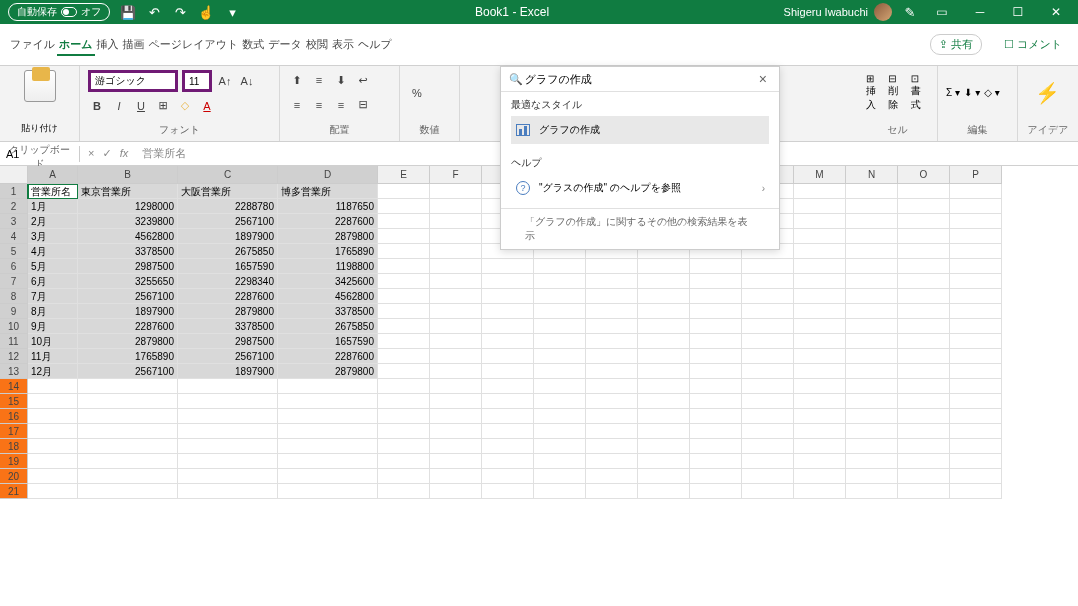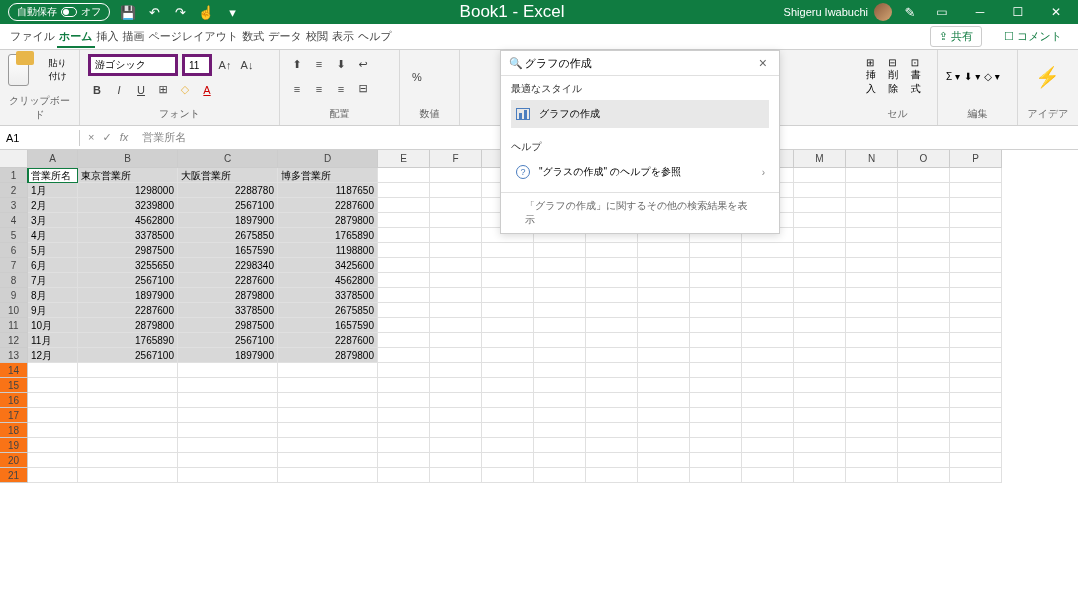--- a/index.html
+++ b/index.html
@@ -3,30 +3,30 @@
 <meta charset="utf-8">
 <style>
 *{box-sizing:border-box;margin:0;padding:0;font-family:"Yu Gothic","Meiryo",sans-serif}
 body{background:#fff;width:1078px;height:606px;overflow:hidden;font-size:11px}
 .titlebar{background:#107c41;height:24px;display:flex;align-items:center;color:#fff;padding:0 8px}
 .titlebar .left{display:flex;align-items:center;gap:10px}
 .titlebar .autosave{border:1px solid #fff;border-radius:10px;padding:1px 8px;font-size:10px;display:flex;align-items:center;gap:4px}
 .titlebar .toggle{width:16px;height:10px;border:1px solid #fff;border-radius:5px;position:relative}
 .titlebar .toggle::after{content:"";position:absolute;width:6px;height:6px;background:#fff;border-radius:50%;left:1px;top:1px}
 .titlebar .tb-icon{width:16px;height:16px;display:flex;align-items:center;justify-content:center;font-size:13px}
-.titlebar .center{flex:1;text-align:center;font-size:17px}
+.titlebar .center{flex:1;text-align:center;font-size:12px}
 .titlebar .right{display:flex;align-items:center;gap:10px}
 .titlebar .user{display:flex;align-items:center;gap:6px;font-size:11px}
 .titlebar .avatar{width:18px;height:18px;border-radius:50%;background:linear-gradient(135deg,#8a5a3c,#d4a574)}
 .titlebar .winbtn{width:28px;height:20px;display:flex;align-items:center;justify-content:center;font-size:12px}
-.tabs{background:#fff;height:26px;display:flex;align-items:center;padding:0 8px;border-bottom:1px solid #d0d0d0;gap:14px}
+.tabs{background:#fff;height:42px;display:flex;align-items:center;padding:0 8px;border-bottom:1px solid #d0d0d0;gap:14px}
 .tabs .tab{font-size:11px;color:#444;padding:4px 2px;cursor:pointer}
 .tabs .tab.active{color:#107c41;border-bottom:2px solid #107c41;font-weight:bold}
 .tabs .spacer{flex:1}
-.tabs .share{font-size:11px;color:#107c41;border:1px solid #ccc;padding:2px 8px;border-radius:3px}
+.tabs .share{font-size:11px;color:#107c41;border:1px solid #ccc;padding:2px 8px;border-radius:10px}
 .tabs .comment{font-size:11px;color:#107c41;padding:2px 8px}
 .ribbon{background:#f3f3f3;height:76px;display:flex;border-bottom:1px solid #d0d0d0;position:relative}
 .ribbon-group{border-right:1px solid #d8d8d8;padding:4px 8px;display:flex;flex-direction:column;justify-content:space-between}
 .ribbon-group .glabel{font-size:10px;color:#666;text-align:center;margin-top:8px}
 .ribbon-group .gcontent{display:flex;align-items:center;gap:4px;flex:1}
 .rbtn{width:18px;height:18px;display:flex;align-items:center;justify-content:center;color:#444;font-size:11px;cursor:pointer}
 .paste-icon{width:32px;height:32px;border:1px solid #999;border-radius:3px;background:linear-gradient(#fff,#eee);position:relative}
 .paste-icon::after{content:"";position:absolute;width:18px;height:14px;background:#e8b64a;top:-4px;left:7px;border-radius:2px}
 .font-select{border:3px solid #701a75;background:#fff;font-size:10px;padding:1px 4px;height:22px}
 .search-panel{position:absolute;left:500px;top:0;width:280px;background:#fff;border:1px solid #ccc;box-shadow:0 2px 8px rgba(0,0,0,0.15);z-index:10}
@@ -97,21 +97,21 @@
 
 <div class="tabs">
   <span id="tabs-container"><span class="tab">ファイル</span><span class="tab active">ホーム</span><span class="tab">挿入</span><span class="tab">描画</span><span class="tab">ページレイアウト</span><span class="tab">数式</span><span class="tab">データ</span><span class="tab">校閲</span><span class="tab">表示</span><span class="tab">ヘルプ</span></span>
   <div class="spacer"></div>
   <div class="share">⇪ <span>共有</span></div>
   <div class="comment">☐ <span>コメント</span></div>
 </div>
 
 <div class="ribbon">
   <div class="ribbon-group" style="width:80px">
-    <div class="gcontent" style="flex-direction:row;gap:20px">
+    <div class="gcontent" style="flex-direction:column;gap:20px">
       <div class="paste-icon"></div>
       <div style="font-size:9px">貼り付け</div>
     </div>
     <div class="glabel">クリップボード</div>
   </div>
   <div class="ribbon-group" style="width:200px">
     <div class="gcontent" style="flex-wrap:wrap">
       <input class="font-select" style="width: 90px;" value="游ゴシック">
       <input class="font-select" style="width: 30px;" value="11">
       <span class="rbtn">A↑</span>

